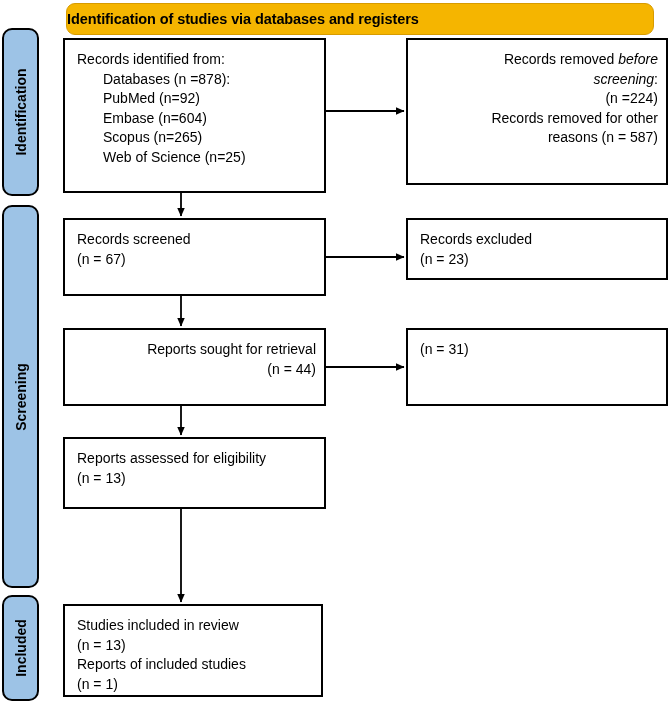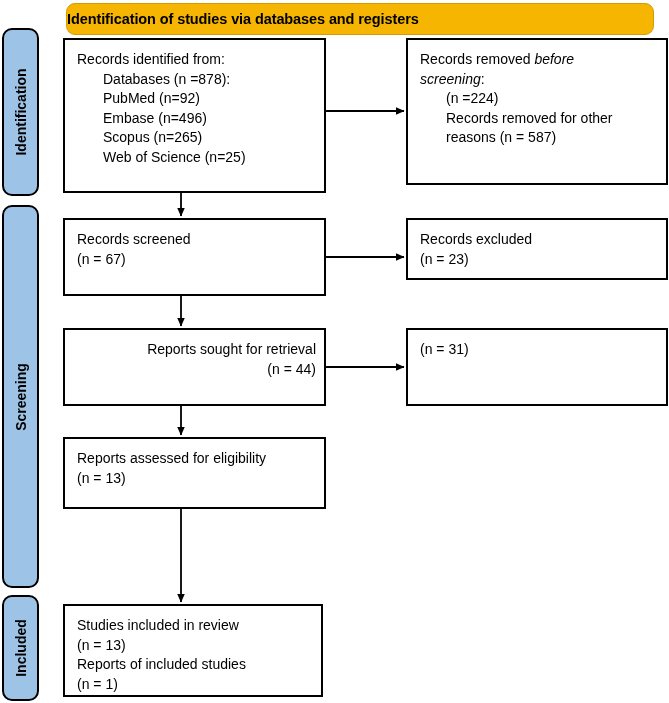--- a/index.html
+++ b/index.html
@@ -92,21 +92,21 @@
   .box .line .ital  { font-style: italic; }
 
   
   .box-identified        { left: 63px;  top: 38px;  width: 263px; height: 155px; }
   .box-screened          { left: 63px;  top: 218px; width: 263px; height: 78px;  }
   .box-sought            { left: 63px;  top: 328px; width: 263px; height: 78px; text-align: right;  }
   .box-assessed          { left: 63px;  top: 437px; width: 263px; height: 72px;  }
   .box-included          { left: 63px;  top: 604px; width: 260px; height: 93px;  }
 
   
-  .box-removed           { left: 406px; top: 38px;  width: 262px; height: 147px; }
+  .box-removed           { left: 406px; top: 38px;  width: 262px; height: 147px; text-align: right; }
   .box-excluded          { left: 406px; top: 218px; width: 262px; height: 62px;  }
   .box-not-retrieved     { left: 406px; top: 328px; width: 262px; height: 78px;  }
 
   
   #connectors {
     position: absolute;
     left: 0; top: 0;
     width: 669px;
     height: 703px;
     z-index: 2;
@@ -151,21 +151,21 @@
 
     <line x1="181" y1="406" x2="181" y2="435" stroke="#000000" stroke-width="1.8" marker-end="url(#arrowhead)"></line>
 
     <line x1="181" y1="509" x2="181" y2="602" stroke="#000000" stroke-width="1.8" marker-end="url(#arrowhead)"></line>
   </svg>
 
   <div class="box box-identified">
     <div class="line">Records identified from:</div>
     <div class="line indent">Databases (n =878):</div>
     <div class="line indent">PubMed (n=92)</div>
-    <div class="line indent">Embase (n=496)</div>
+    <div class="line indent">Embase (n=604)</div>
     <div class="line indent">Scopus (n=265)</div>
     <div class="line indent">Web of Science (n=25)</div>
   </div>
 
   <div class="box box-screened">
     <div class="line">Records screened</div>
     <div class="line">(n = 67)</div>
   </div>
 
   <div class="box box-sought">

